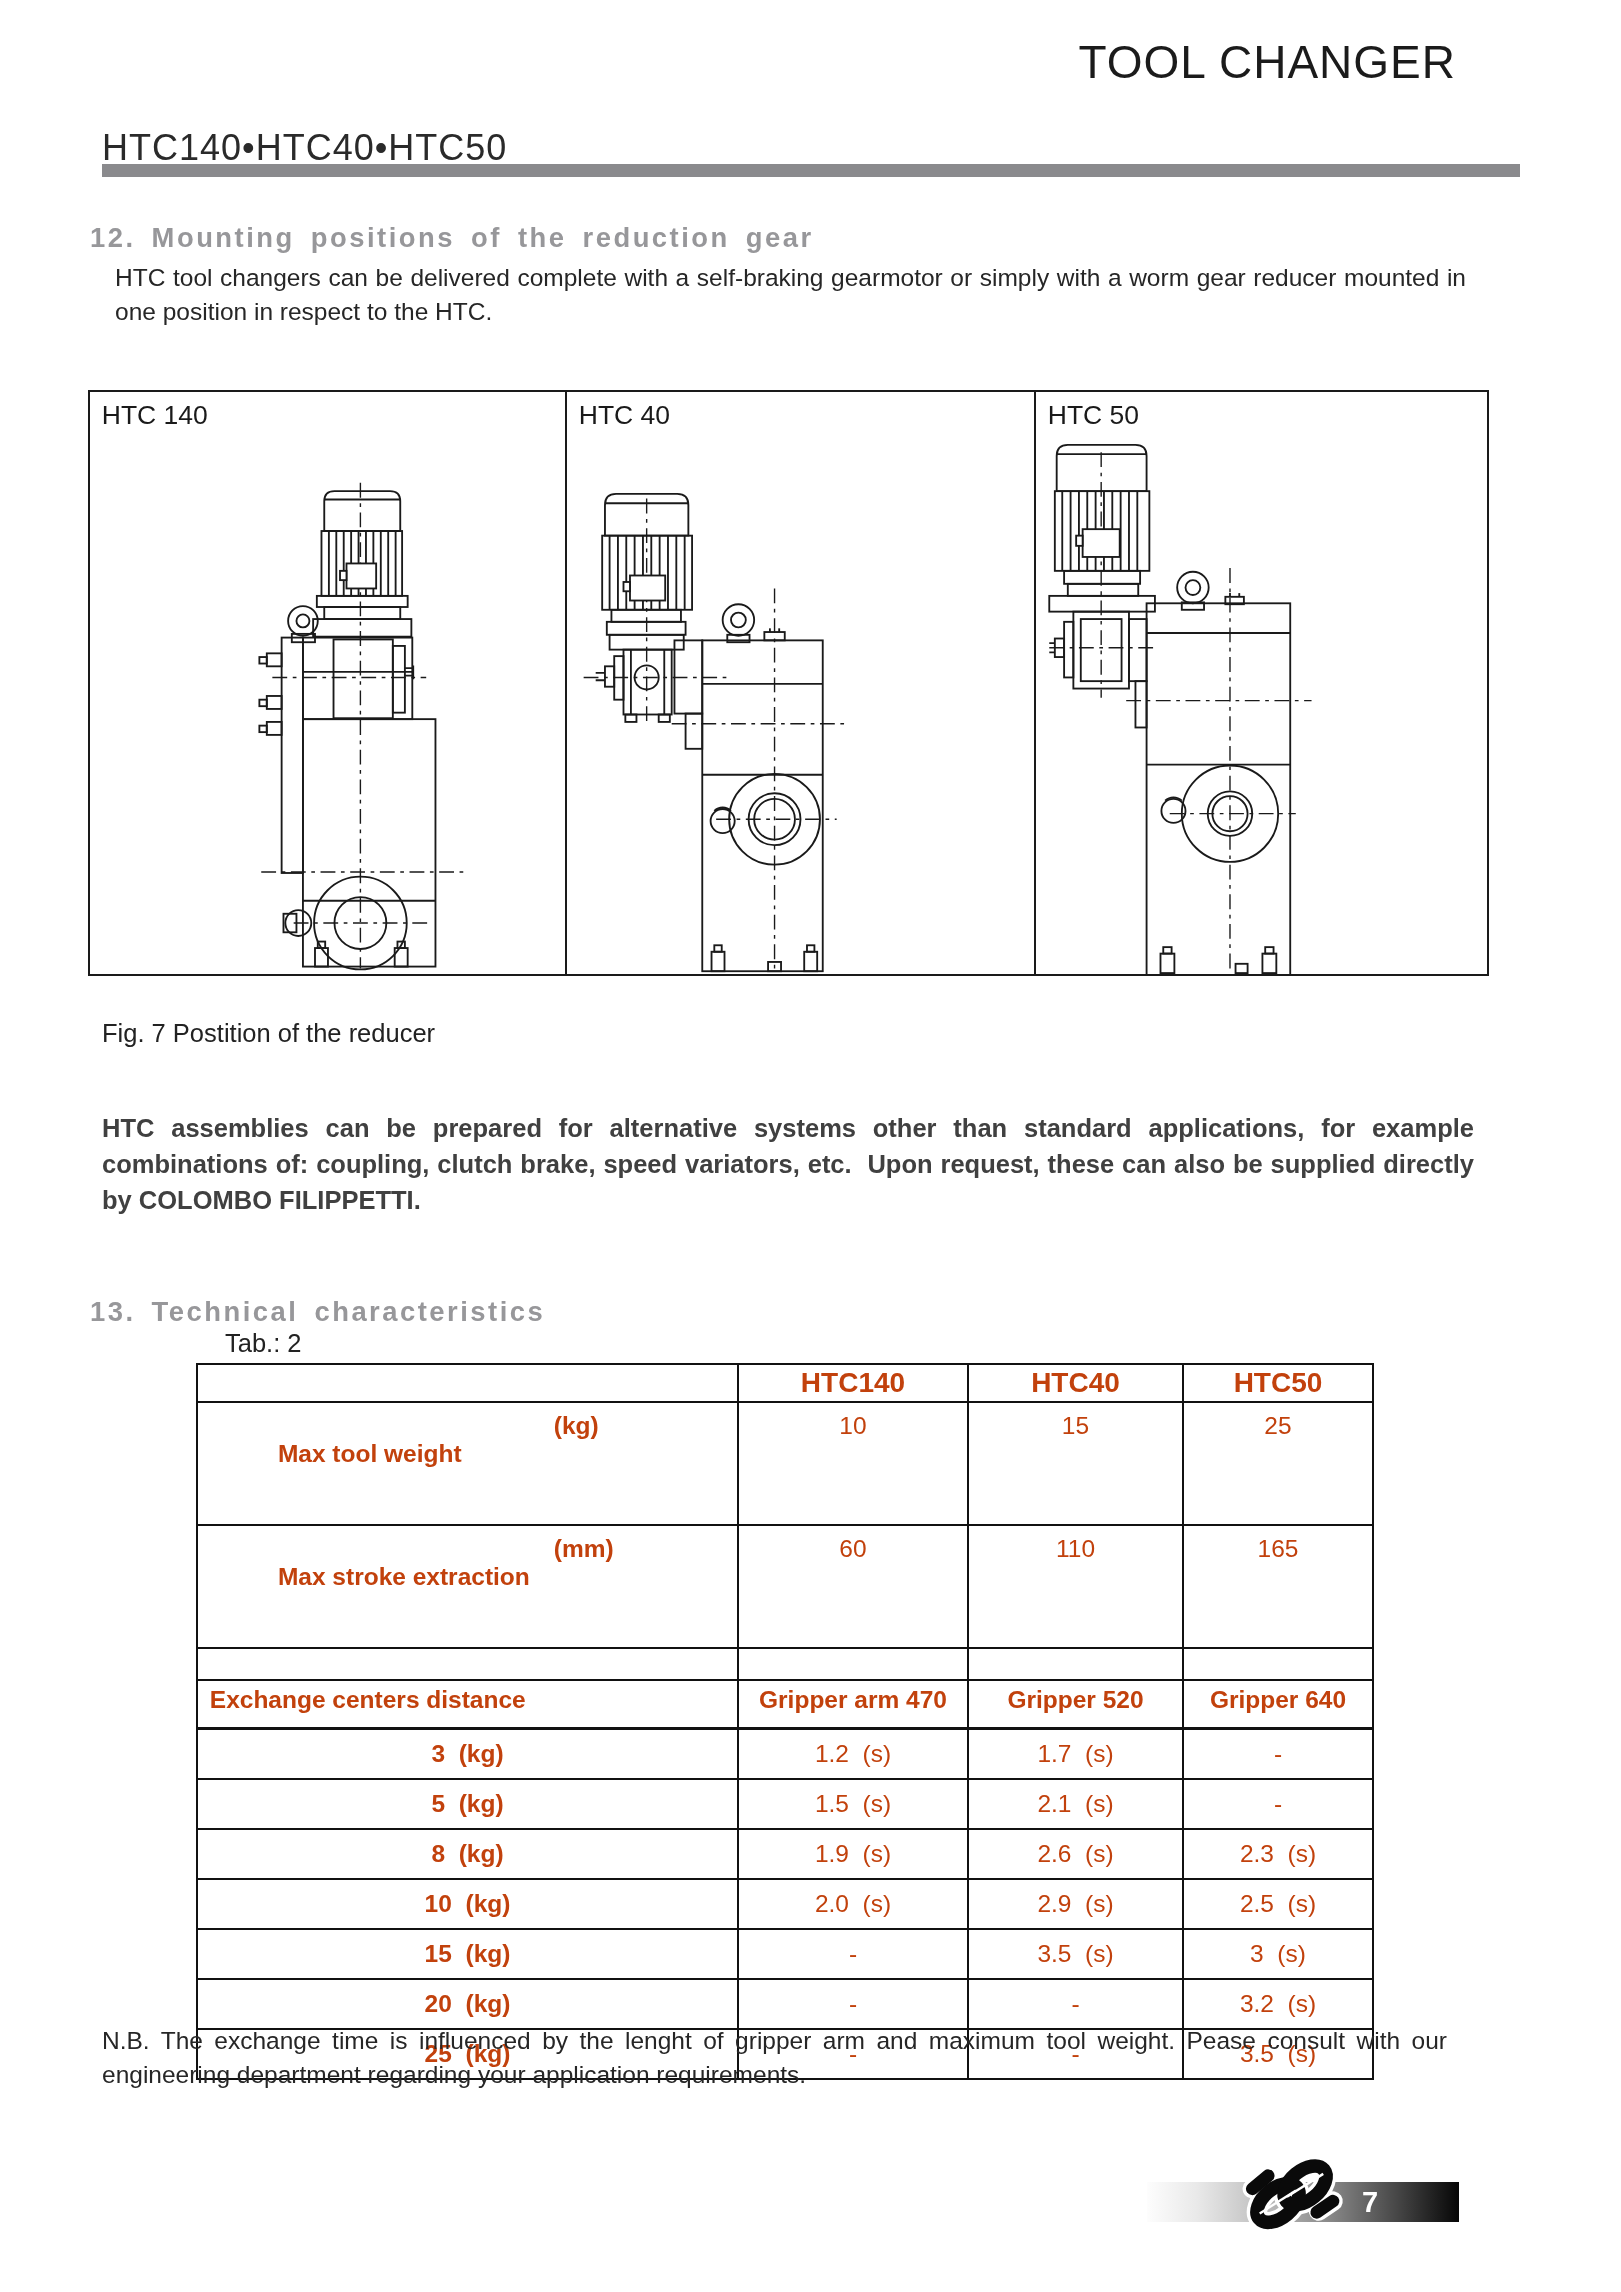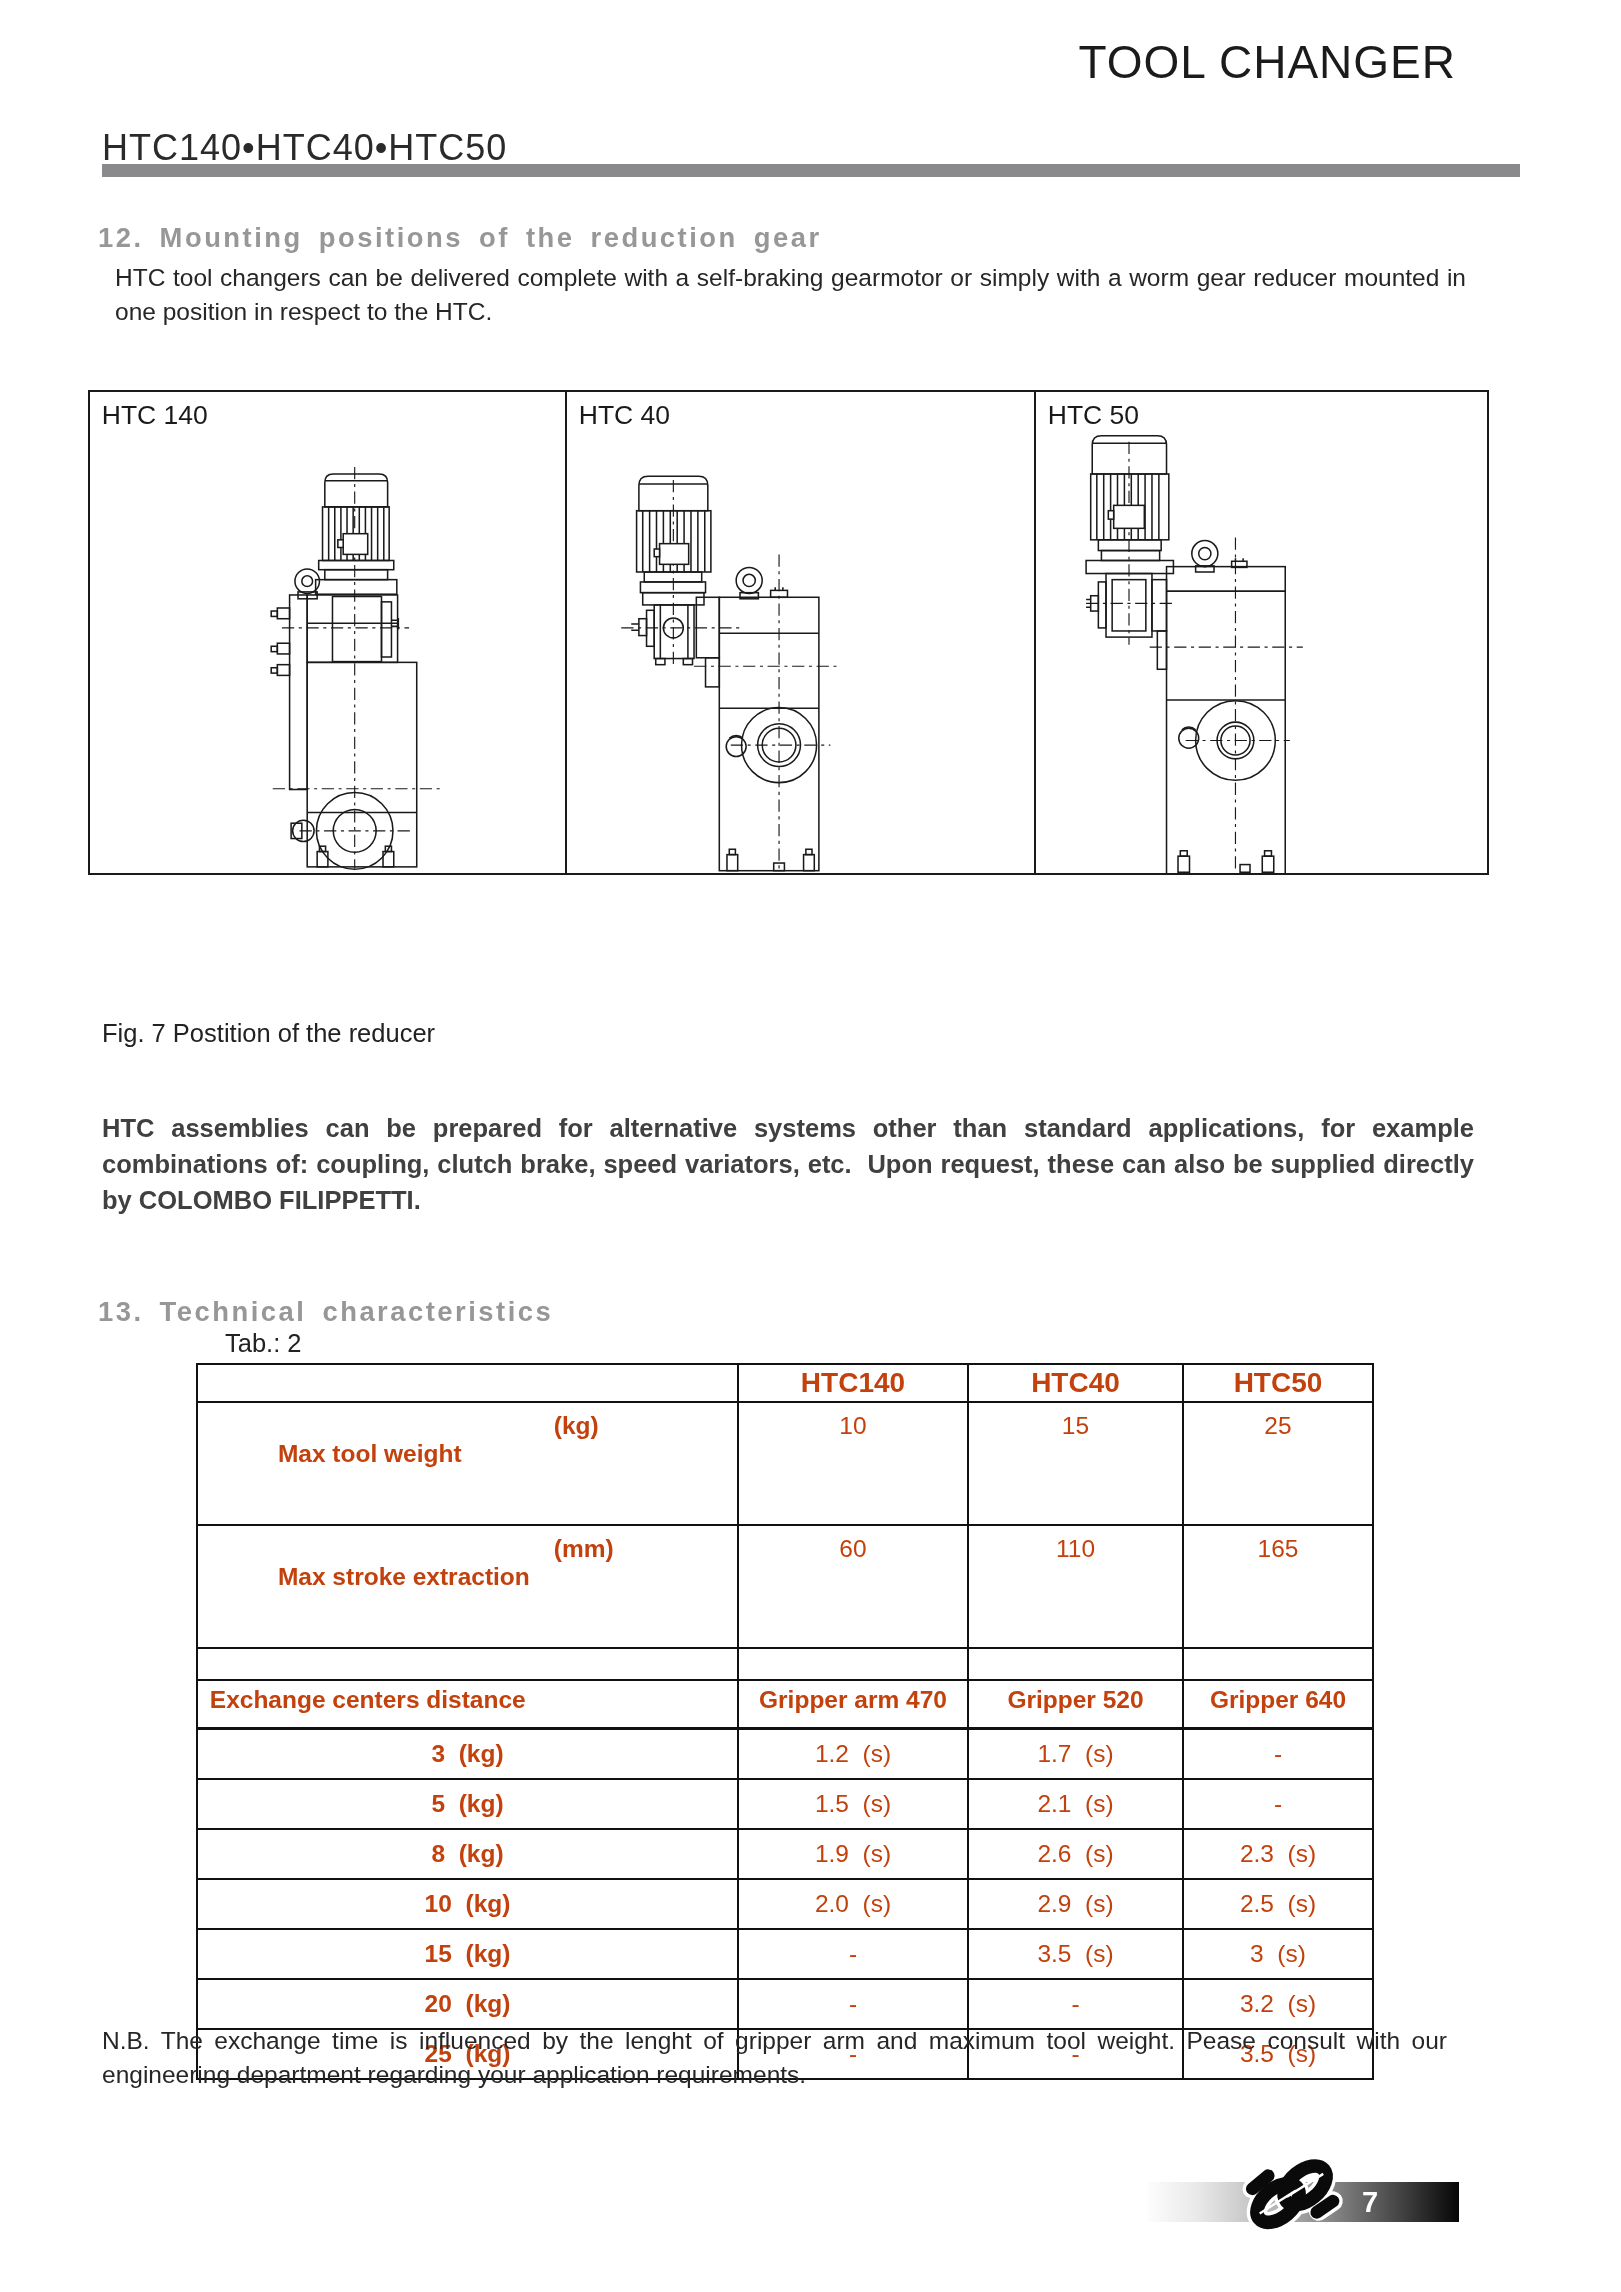--- a/index.html
+++ b/index.html
@@ -16,33 +16,33 @@
   .models-line{
     position:absolute;left:102px;top:127px;
     font-size:36px;letter-spacing:1px;color:#2a2a2a;white-space:nowrap;
   }
   .header-rule{
     position:absolute;left:102px;top:164px;width:1418px;height:12.7px;
     background:#8a8a8d;
   }
   
   .sec-heading{
-    position:absolute;left:98px;
+    position:absolute;left:90px;
     font-size:27.4px;font-weight:bold;color:#97979a;
     letter-spacing:2.5px;word-spacing:5.9px;white-space:nowrap;
   }
   .sec12-heading{top:222px;}
   .sec13-heading{top:1296px;text-align:right;}
   .body-par{
     position:absolute;left:115px;top:261px;width:1351px;
     font-size:24.5px;line-height:34px;color:#262626;text-align:justify;
   }
   
   .figure-box{
-    position:absolute;left:88px;top:390px;width:1401px;height:485px;
+    position:absolute;left:88px;top:390px;width:1401px;height:586px;
     border:2.9px solid #1a1a1a;box-sizing:border-box;display:flex;
   }
   .figure-panel{position:relative;height:100%;box-sizing:border-box;}
   .figure-panel + .figure-panel{border-left:2.9px solid #1a1a1a;}
   .fp1{width:475px;} .fp2{width:469px;} .fp3{width:451px;flex:1;}
   .panel-label{
     position:absolute;left:11.8px;top:7.8px;font-size:26.5px;color:#1a1a1a;
   }
   .panel-svg{position:absolute;left:0;top:0;width:100%;height:100%;}
   .figure-caption{

